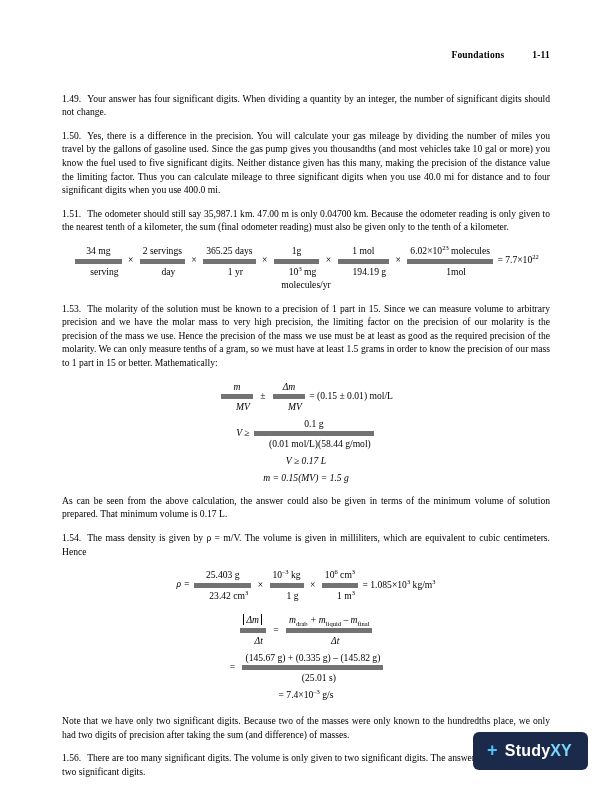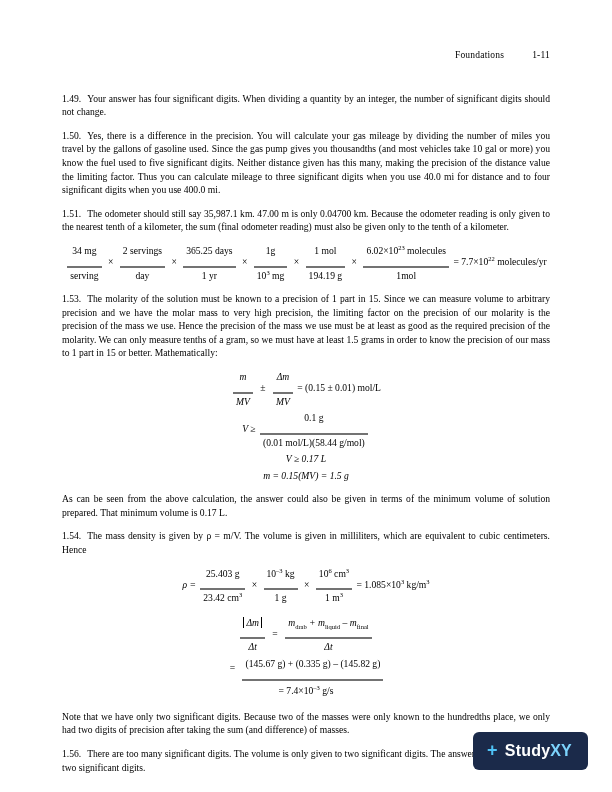--- a/index.html
+++ b/index.html
@@ -22,21 +22,21 @@
     height: 792px;
   }
   .header {
     position: absolute;
     left: 62px;
     right: 62px;
     top: 50px;
     display: flex;
     justify-content: flex-end;
     align-items: flex-start;
-    font-weight: normal;
+    font-weight: bold;
     font-size: 9.5px;
     letter-spacing: 0.2px;
   }
   .header .h-title { margin-right: 28px; }
   .content {
     position: absolute;
     left: 62px;
     top: 82px;
     width: 488px;
     font-size: 9.6px;
@@ -65,28 +65,29 @@
   }
   
   .frac {
     display: inline-block;
     vertical-align: middle;
     text-align: center;
     margin: 0 2px;
   }
   .frac .nume {
     display: block;
-    padding: 0 3px 8px 3px;
-    border-bottom: 2px solid #737373;
+    padding: 0 3px 1px 3px;
+    border-bottom: 5px solid #737373;
     white-space: nowrap;
   }
   .frac .deno {
     display: block;
     padding: 1px 3px 0 3px;
     white-space: nowrap;
+    margin-left: 12px;
   }
   .italic { font-style: italic; }
   .times { padding: 0 2px; }
   sup { font-size: 68%; vertical-align: super; line-height: 0; }
   sub { font-size: 68%; vertical-align: sub; line-height: 0; }
   .op { padding: 0 3px; }
   .abs-bar {
     border-left: 1px solid #000;
     border-right: 1px solid #000;
     padding: 0 2px;
@@ -249,20 +250,21 @@
           <span class="op">=</span>
           <span class="frac">
             <span class="nume"><span class="italic">m</span><sub>drab</sub><span class="italic"> + m</span><sub>liquid</sub><span class="italic"> – m</span><sub>final</sub></span>
             <span class="deno italic">Δt</span>
           </span>
         </span>
         <span class="row">
           <span class="op">=</span>
           <span class="frac">
             <span class="nume">(145.67 g) + (0.335 g) – (145.82 g)</span>
+            <span class="deno">(25.01 s)</span>
           </span>
         </span>
         <span class="row">
           <span>= 7.4×10</span><sup>–3</sup><span> g/s</span>
         </span>
       </span>
     </div>
 
     <p class="para">Note that we have only two significant digits. Because two of the masses were only known to the hundredths place, we only had two digits of precision after taking the sum (and difference) of masses.</p>
 

